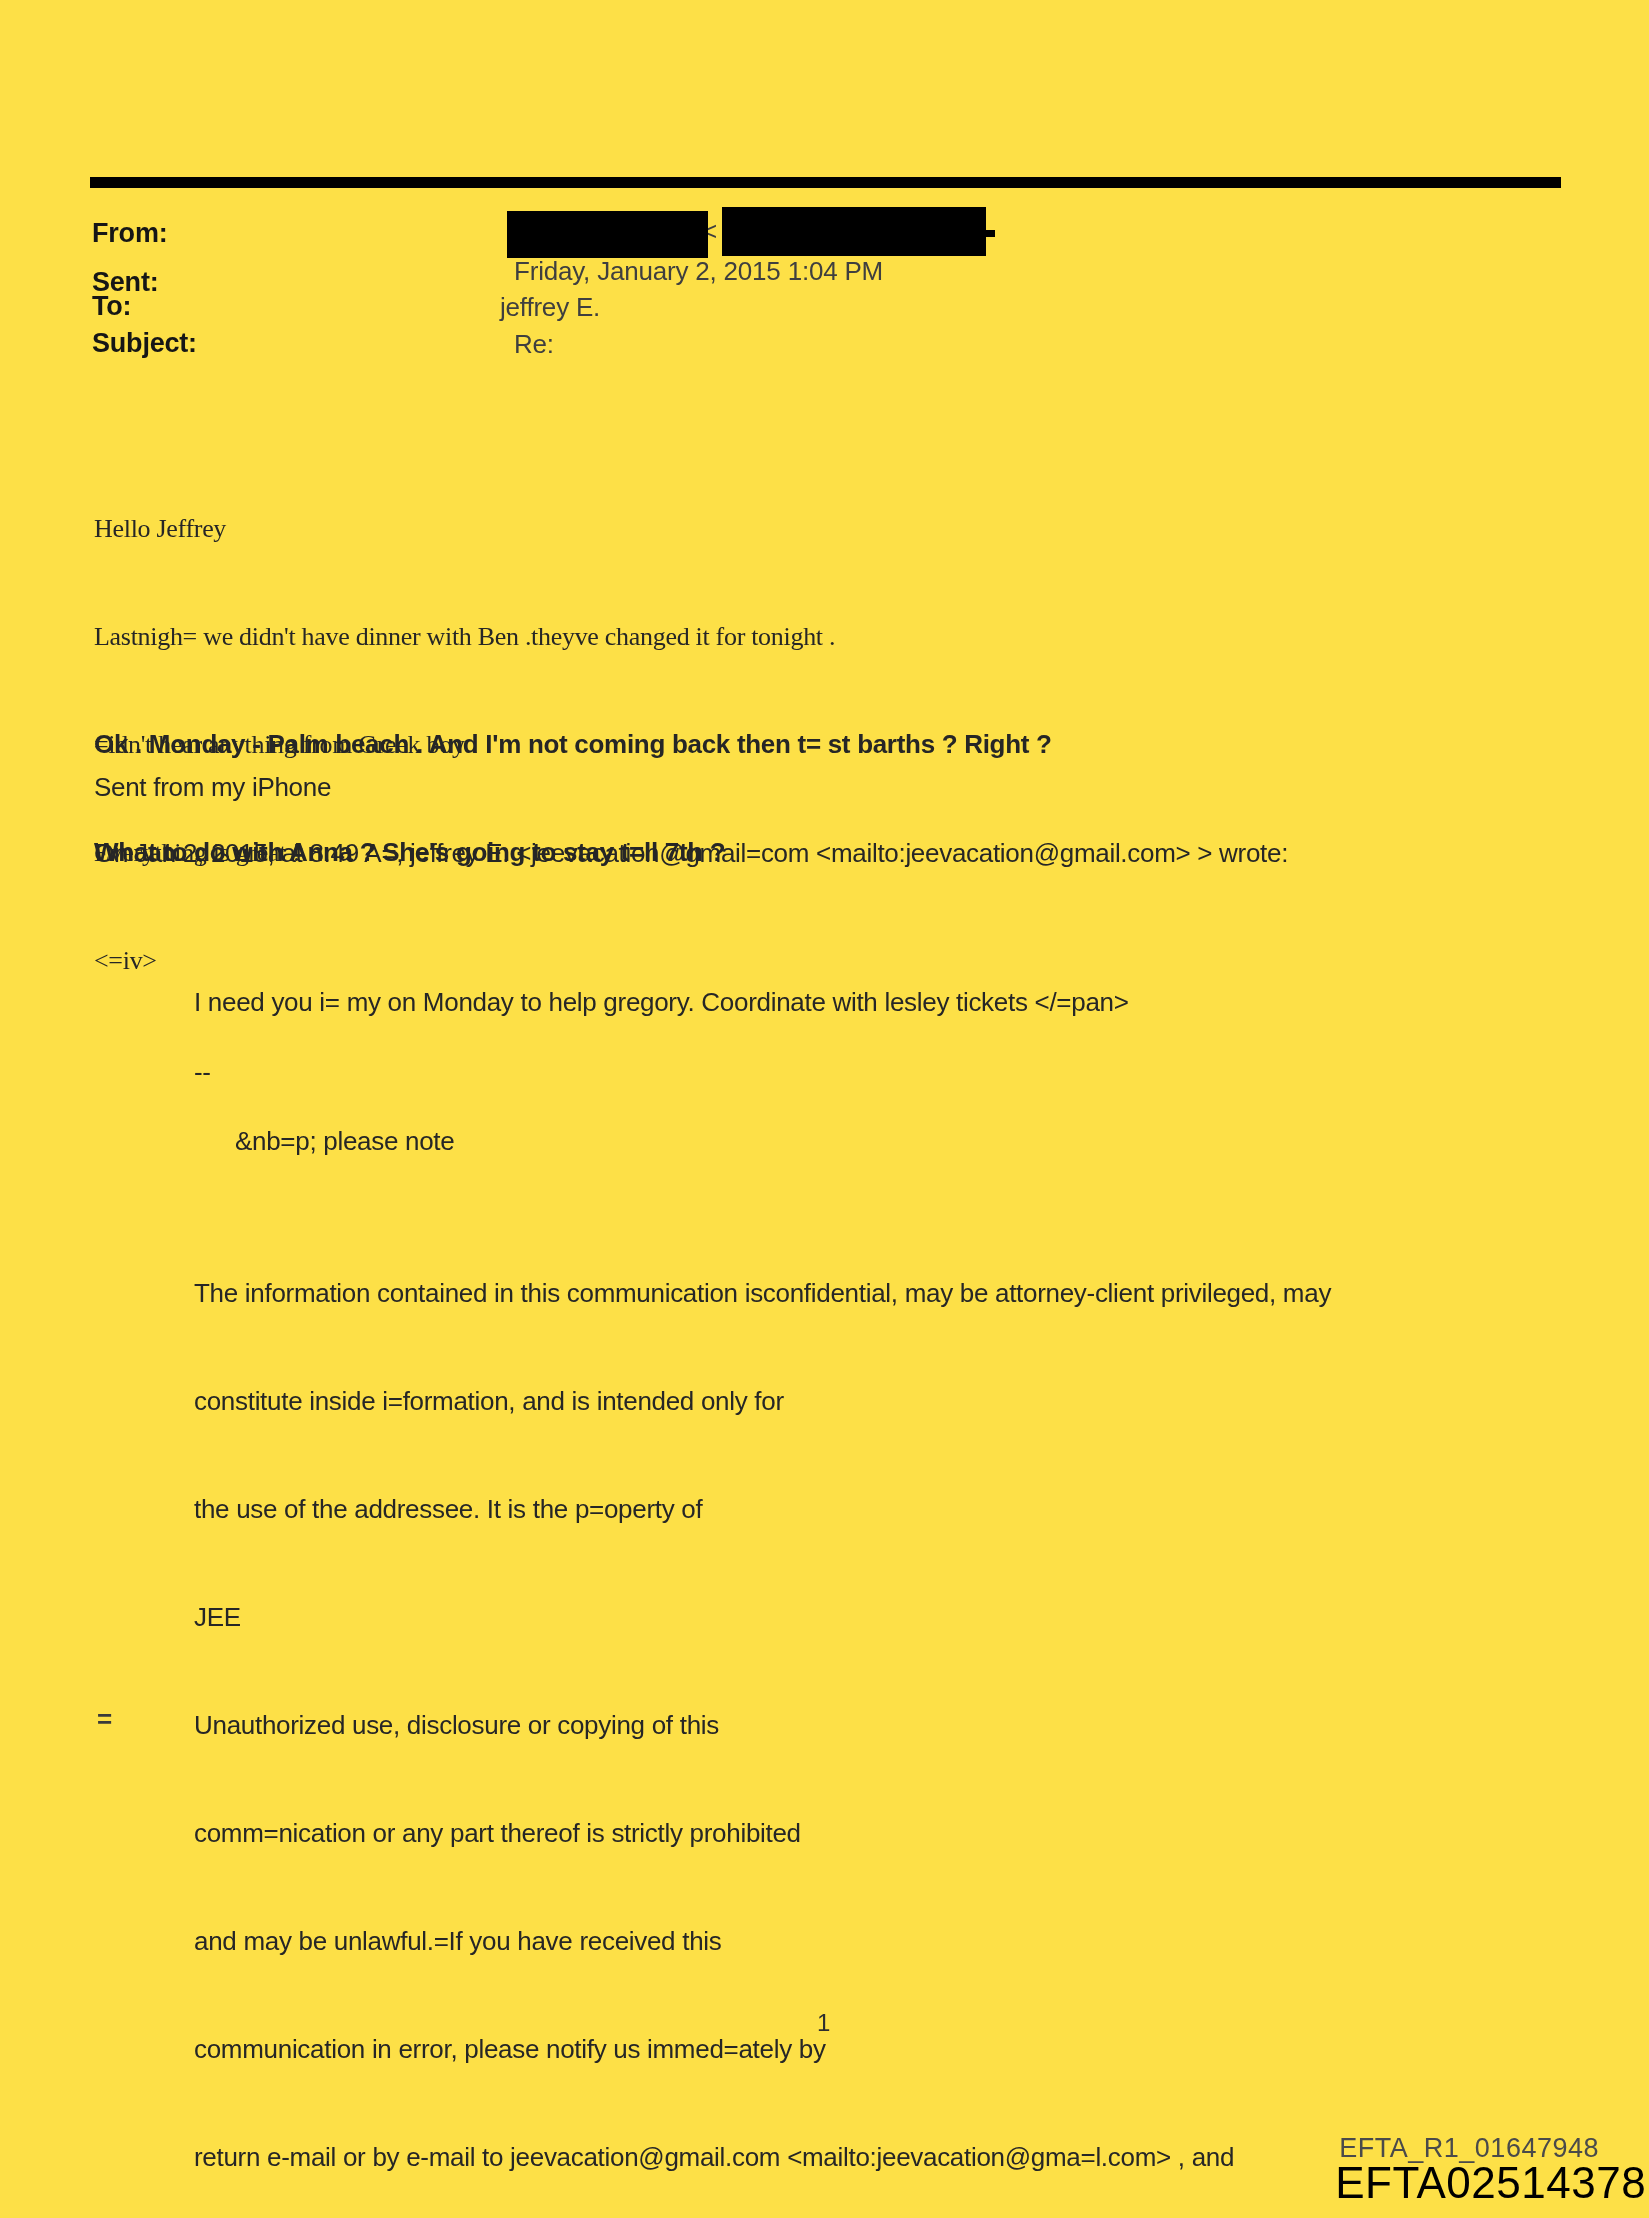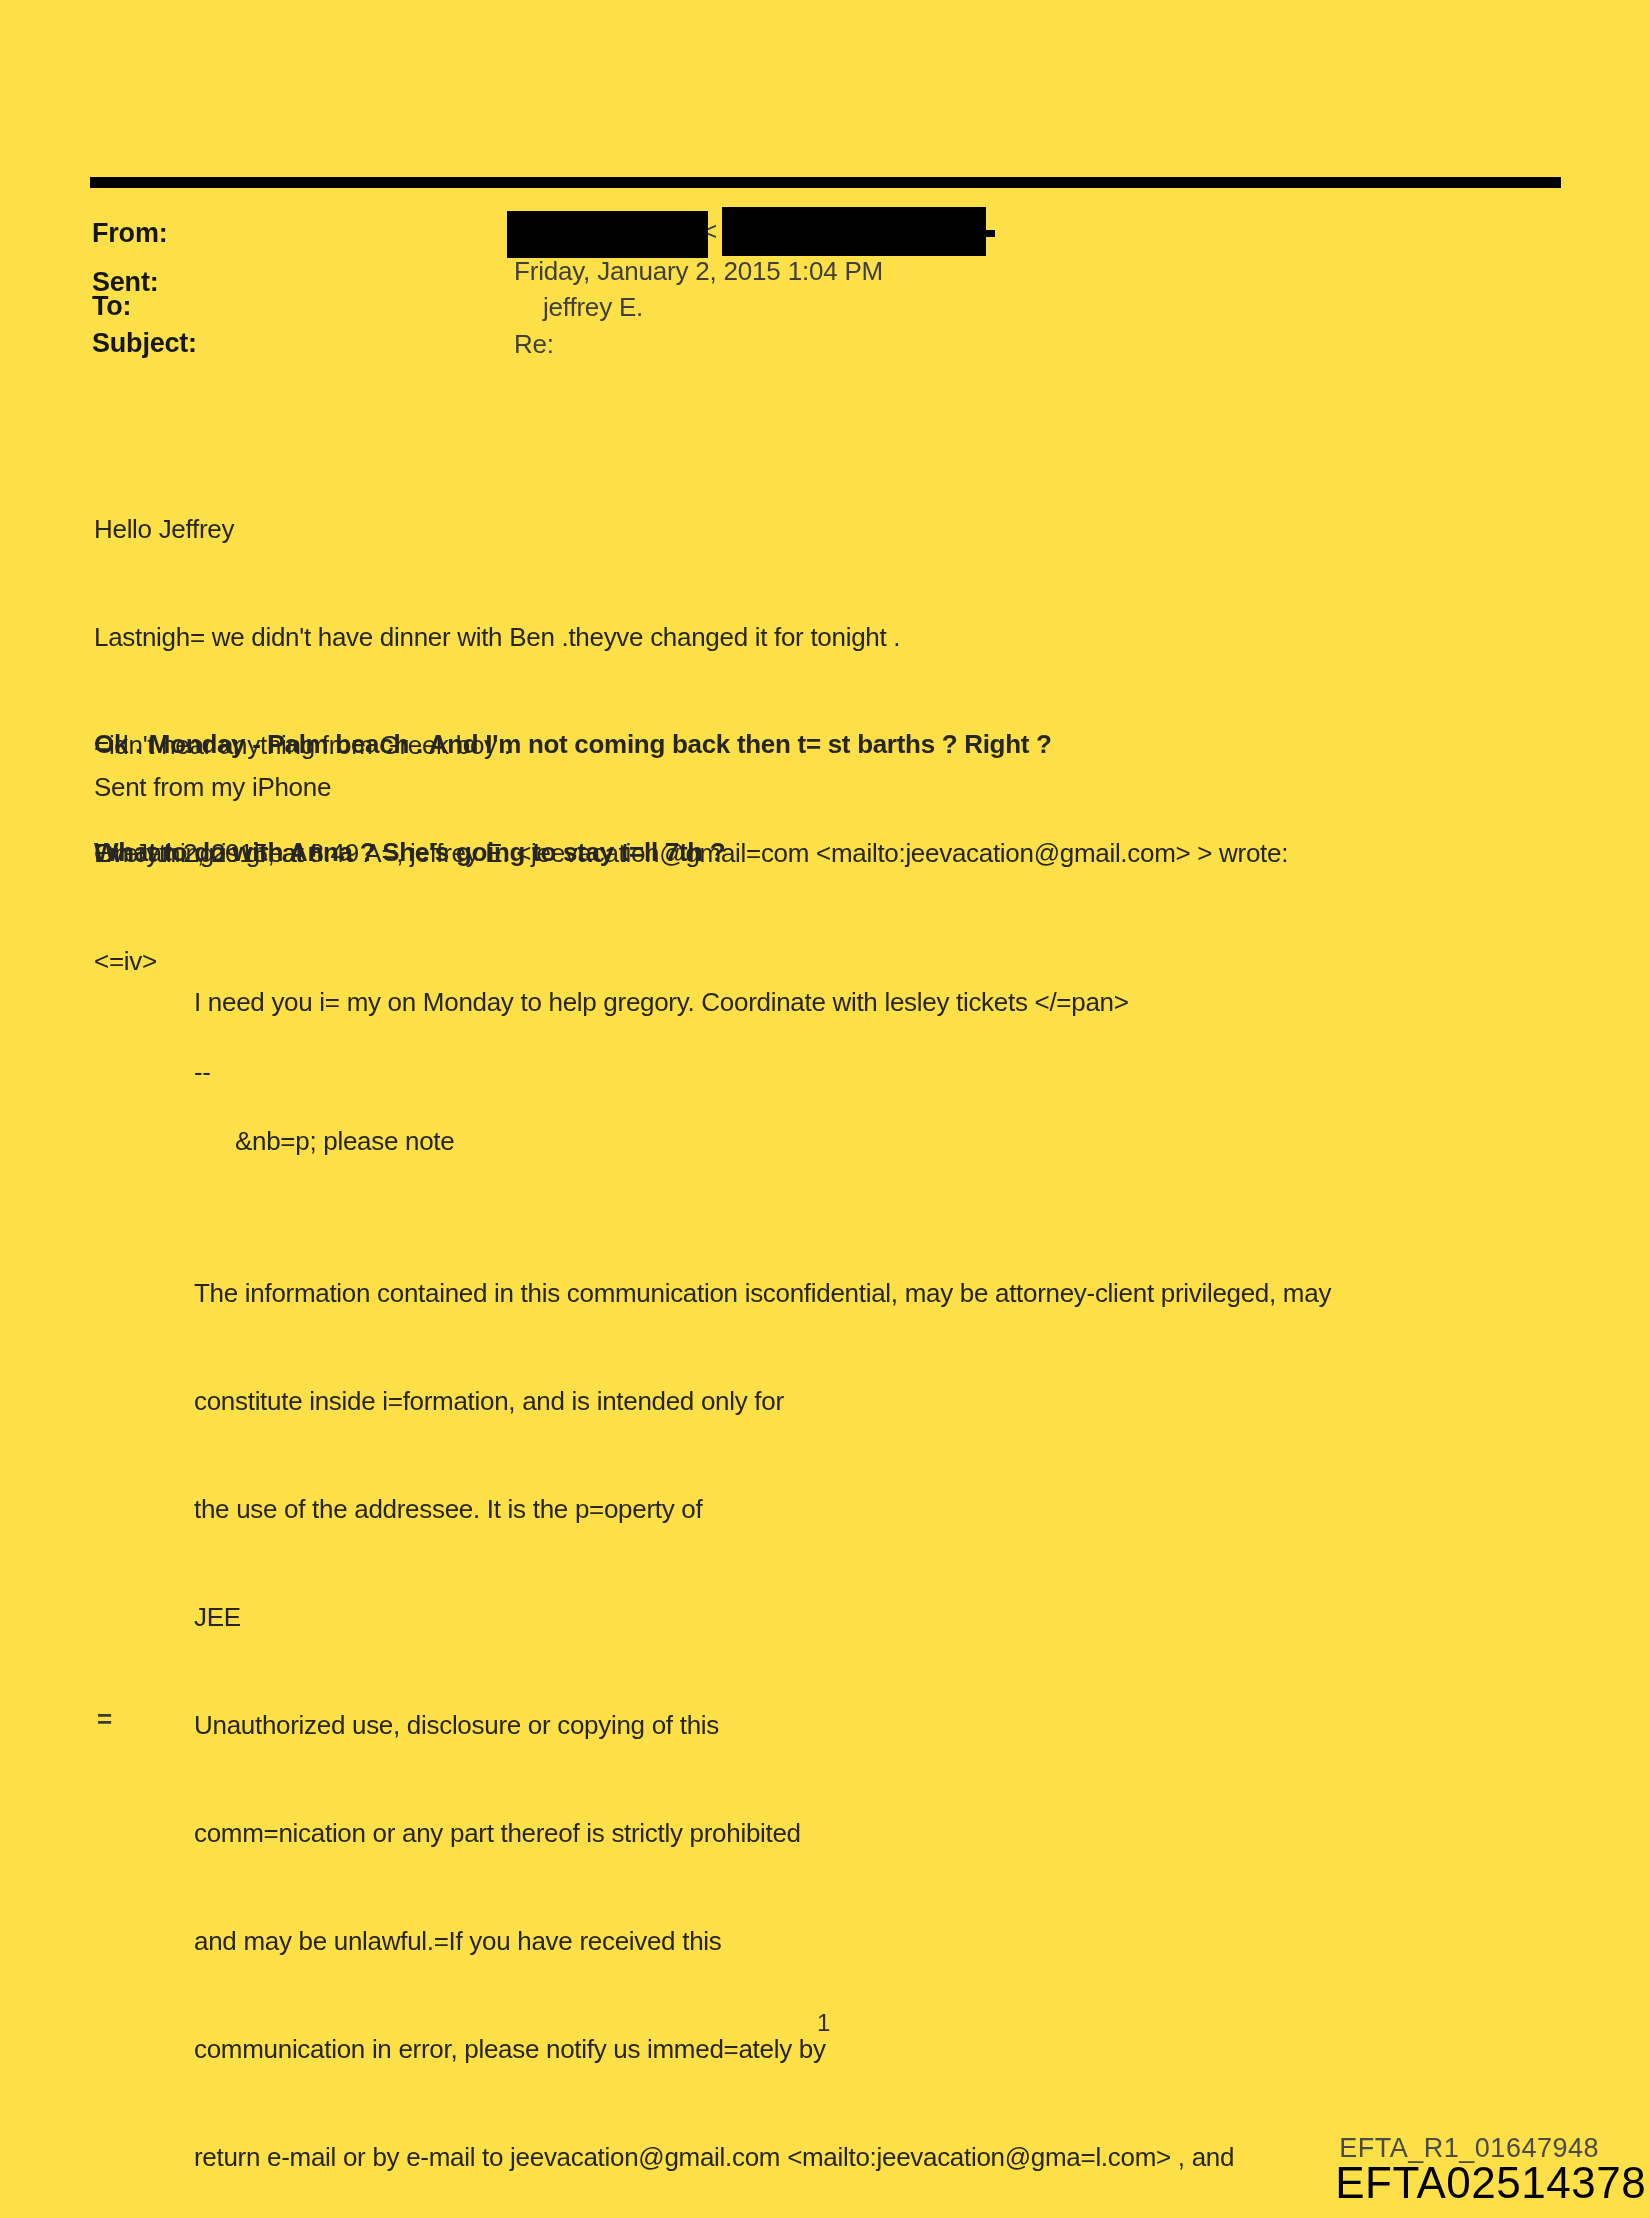--- a/index.html
+++ b/index.html
@@ -85,24 +85,24 @@
   <div class="abs hdr-label" style="left:92px; top:240px;margin-top:24px;">Sent:</div>
   <div class="abs hdr-label" style="left:92px; top:288px;">To:</div>
   <div class="abs hdr-label" style="left:92px; top:325px;">Subject:</div>
 
   <div class="abs hdr-value" style="left:702px; top:213px;">&lt;</div>
   <div class="redact" style="left:507px; top:211px; width:201px; height:47px;"></div>
   <div class="redact" style="left:722px; top:207px; width:264px; height:49px;"></div>
   <div class="redact" style="left:985px; top:230px; width:9.7px; height:6.8px;"></div>
 
   <div class="abs hdr-value" style="left:514px; top:253px;">Friday, January 2, 2015 1:04 PM</div>
-  <div class="abs hdr-value" style="left:543px; top:289px;">jeffrey E.</div>
+  <div class="abs hdr-value" style="left:500px; top:289px;">jeffrey E.</div>
   <div class="abs hdr-value" style="left:514px; top:326px;">Re:</div>
 
-  <div class="abs body-text" style="left:94px; top:439px;">
+  <div class="abs body-text" style="left:94px; top:439px;font-family:Liberation Serif, serif;">
     <div>Hello Jeffrey</div>
     <div>Lastnigh= we didn't have dinner with Ben .theyve changed it for tonight .</div>
     <div>=idn't hear anything from Greek boy .</div>
     <div>Everything is great !</div>
     <div>&lt;=iv&gt;</div>
   </div>
 
   <div class="abs body-text" style="left:94px; top:654px;font-weight:bold;">
     <div>Ok . Monday - Palm beach . And I'm not coming back then t= st barths ? Right ?</div>
     <div>What to do with Anna ? She's going to stay t=ll 7th ?</div>

